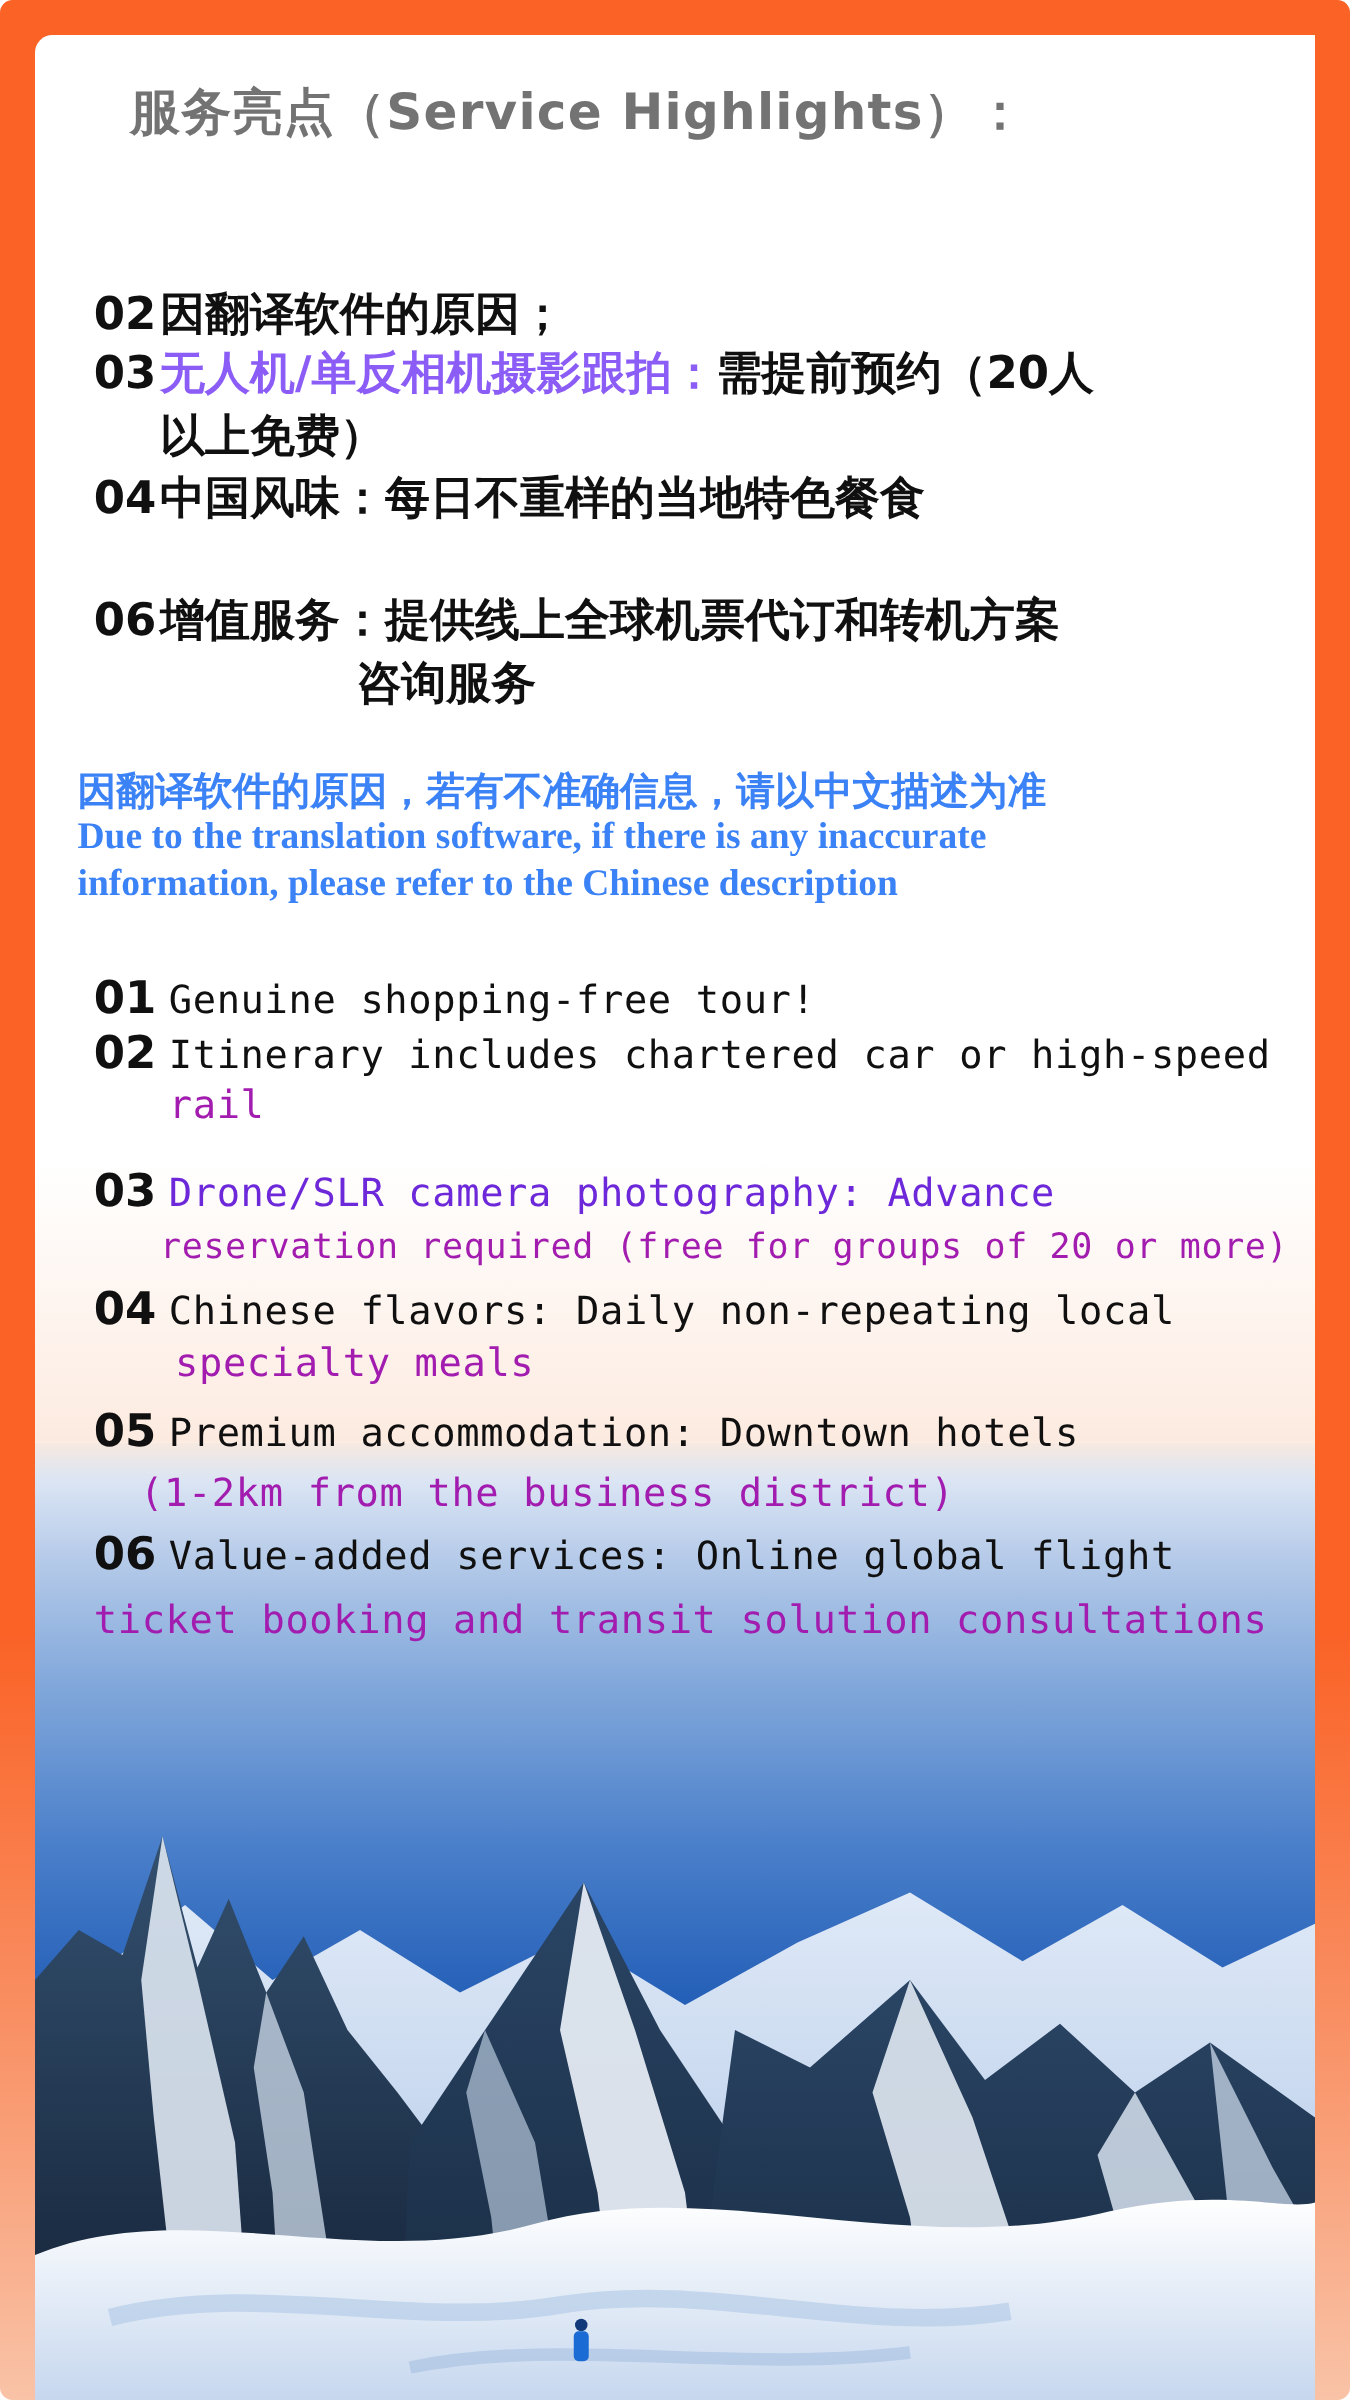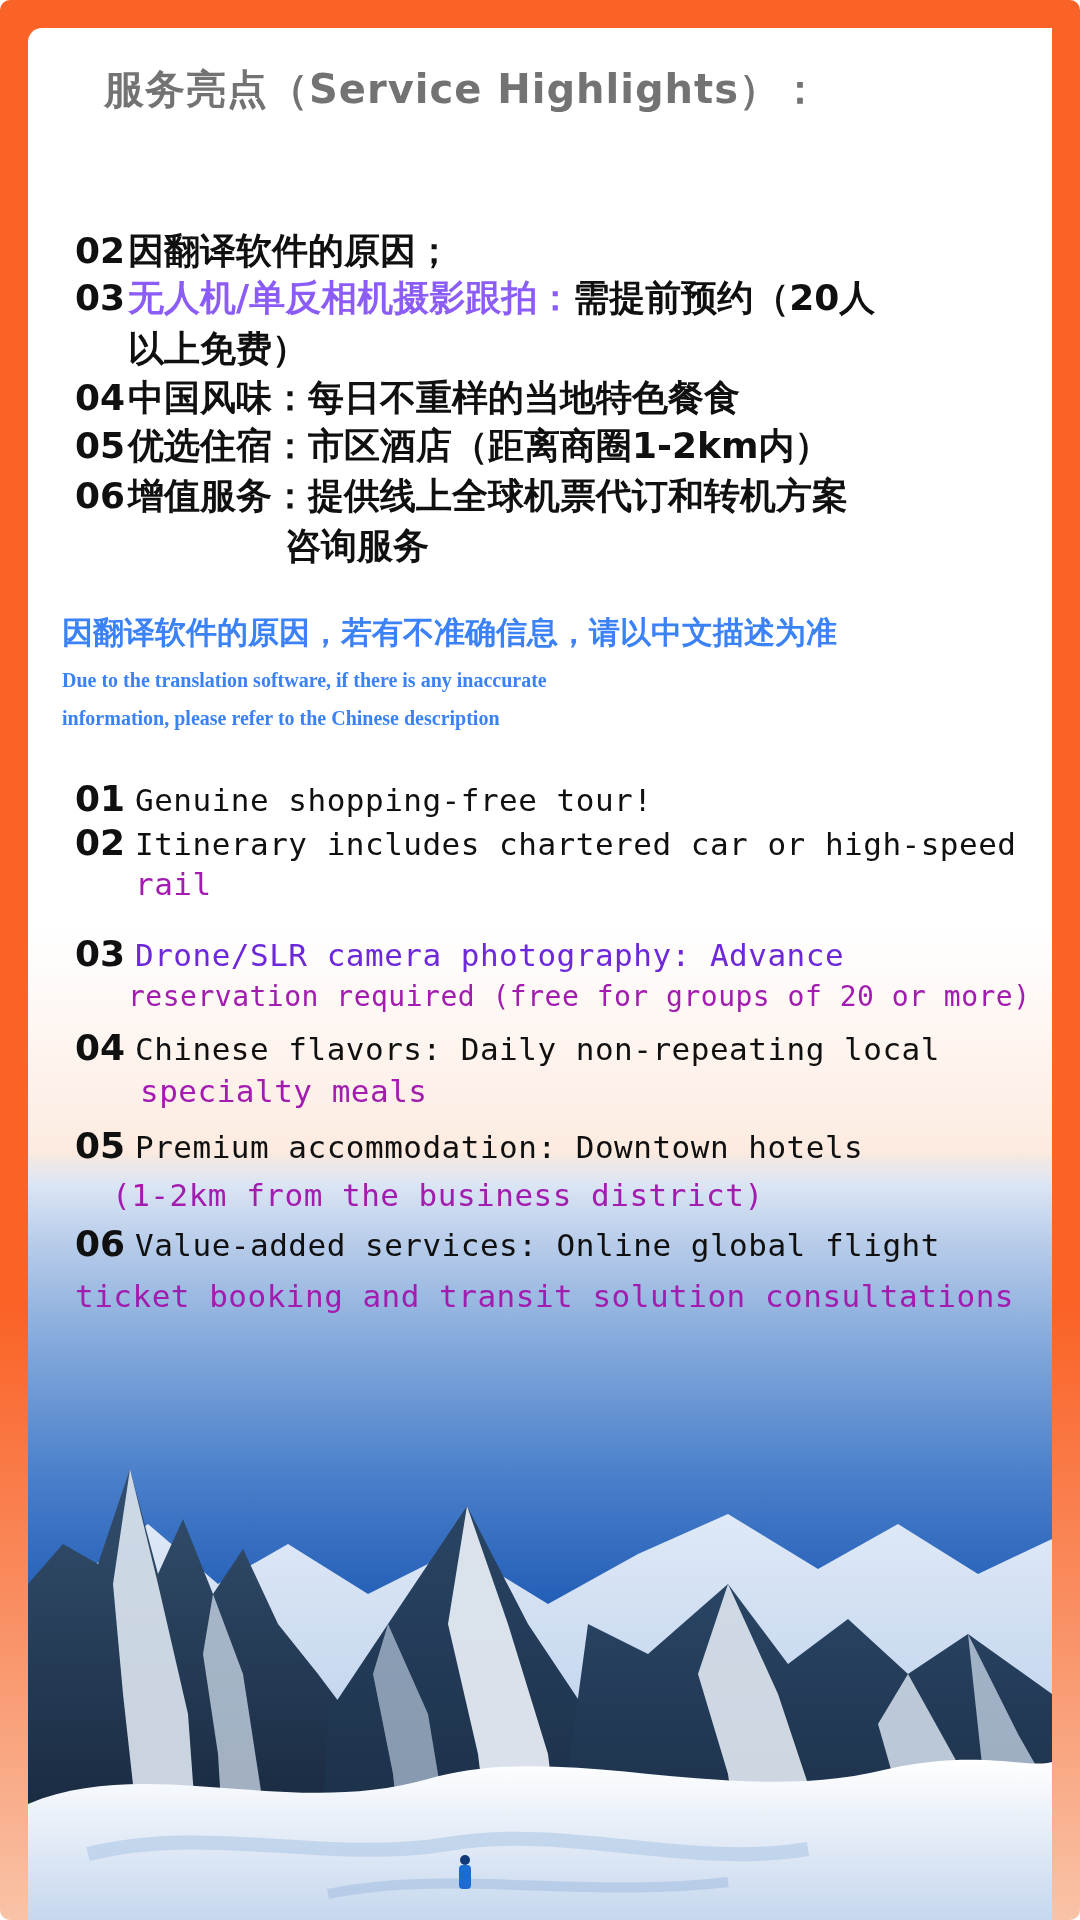--- a/index.html
+++ b/index.html
@@ -42,21 +42,21 @@
   .accent{color:#f9601f;}
   .cnred{color:#8b5cf6;}
   .enred{color:#6d28d9;}
 
   .disc{
     position:absolute;left:34px;white-space:nowrap;
     font-family:Liberation Serif, serif;
     font-weight:700;color:#3b82f6;
   }
   .disc.cnline{font-size:31px;font-weight:700;}
-  .disc.enline{font-size:20px;margin-top:17px;}
+  .disc.enline{font-size:30px;}
 
   .en{font-size:36px;}
   .en .num{display:inline-block;width:60px;font-weight:700;font-family:"DejaVu Sans",sans-serif;color:#101010;}
   .mono{font-family:"DejaVu Sans Mono","Liberation Mono",monospace;font-weight:500;font-size:31px;letter-spacing:0.5px;}
   .encont{position:absolute;white-space:nowrap;color:#a21caf;
     font-family:"DejaVu Sans Mono","Liberation Mono",monospace;font-size:31px;letter-spacing:0.5px;}
   .small{font-size:28px;}
 </style>
 </head>
 <body>
@@ -120,23 +120,20 @@
       <div class="row cn" style="top:199px">
         <span class="num">02</span><span>因翻译软件的原因；</span>
       </div>
       <div class="row cn" style="top:246px">
         <span class="num">03</span><span class="cnred">无人机/单反相机摄影跟拍：</span><span>需提前预约（20人</span>
       </div>
       <div class="cont" style="top:297px;left:100px">以上免费）</div>
       <div class="row cn" style="top:346px">
         <span class="num">04</span><span>中国风味：每日不重样的当地特色餐食</span>
       </div>
-      <div class="row cn" style="top:394px">
-        <span class="num">05</span><span>优选住宿：市区酒店（距离商圈1-2km内）</span>
-      </div>
       <div class="row cn" style="top:444px">
         <span class="num">06</span><span>增值服务：提供线上全球机票代订和转机方案</span>
       </div>
       <div class="cont" style="top:494px;left:257px">咨询服务</div>
 
       <div class="disc cnline" style="top:584px">因翻译软件的原因，若有不准确信息，请以中文描述为准</div>
       <div class="disc enline" style="top:624px">Due to the translation software, if there is any inaccurate</div>
       <div class="disc enline" style="top:662px">information, please refer to the Chinese description</div>
 
       <div class="row en" style="top:750px">

